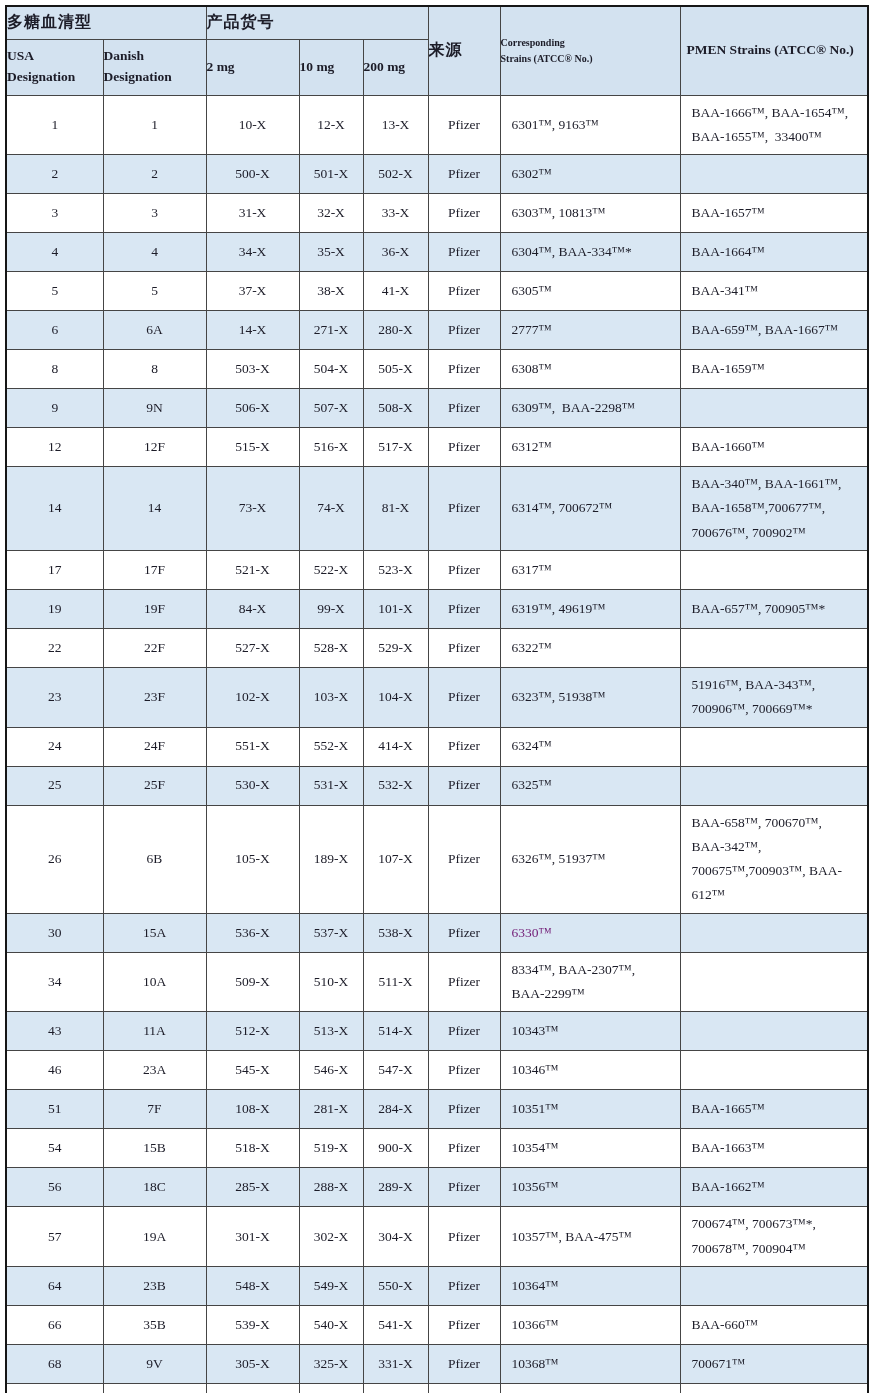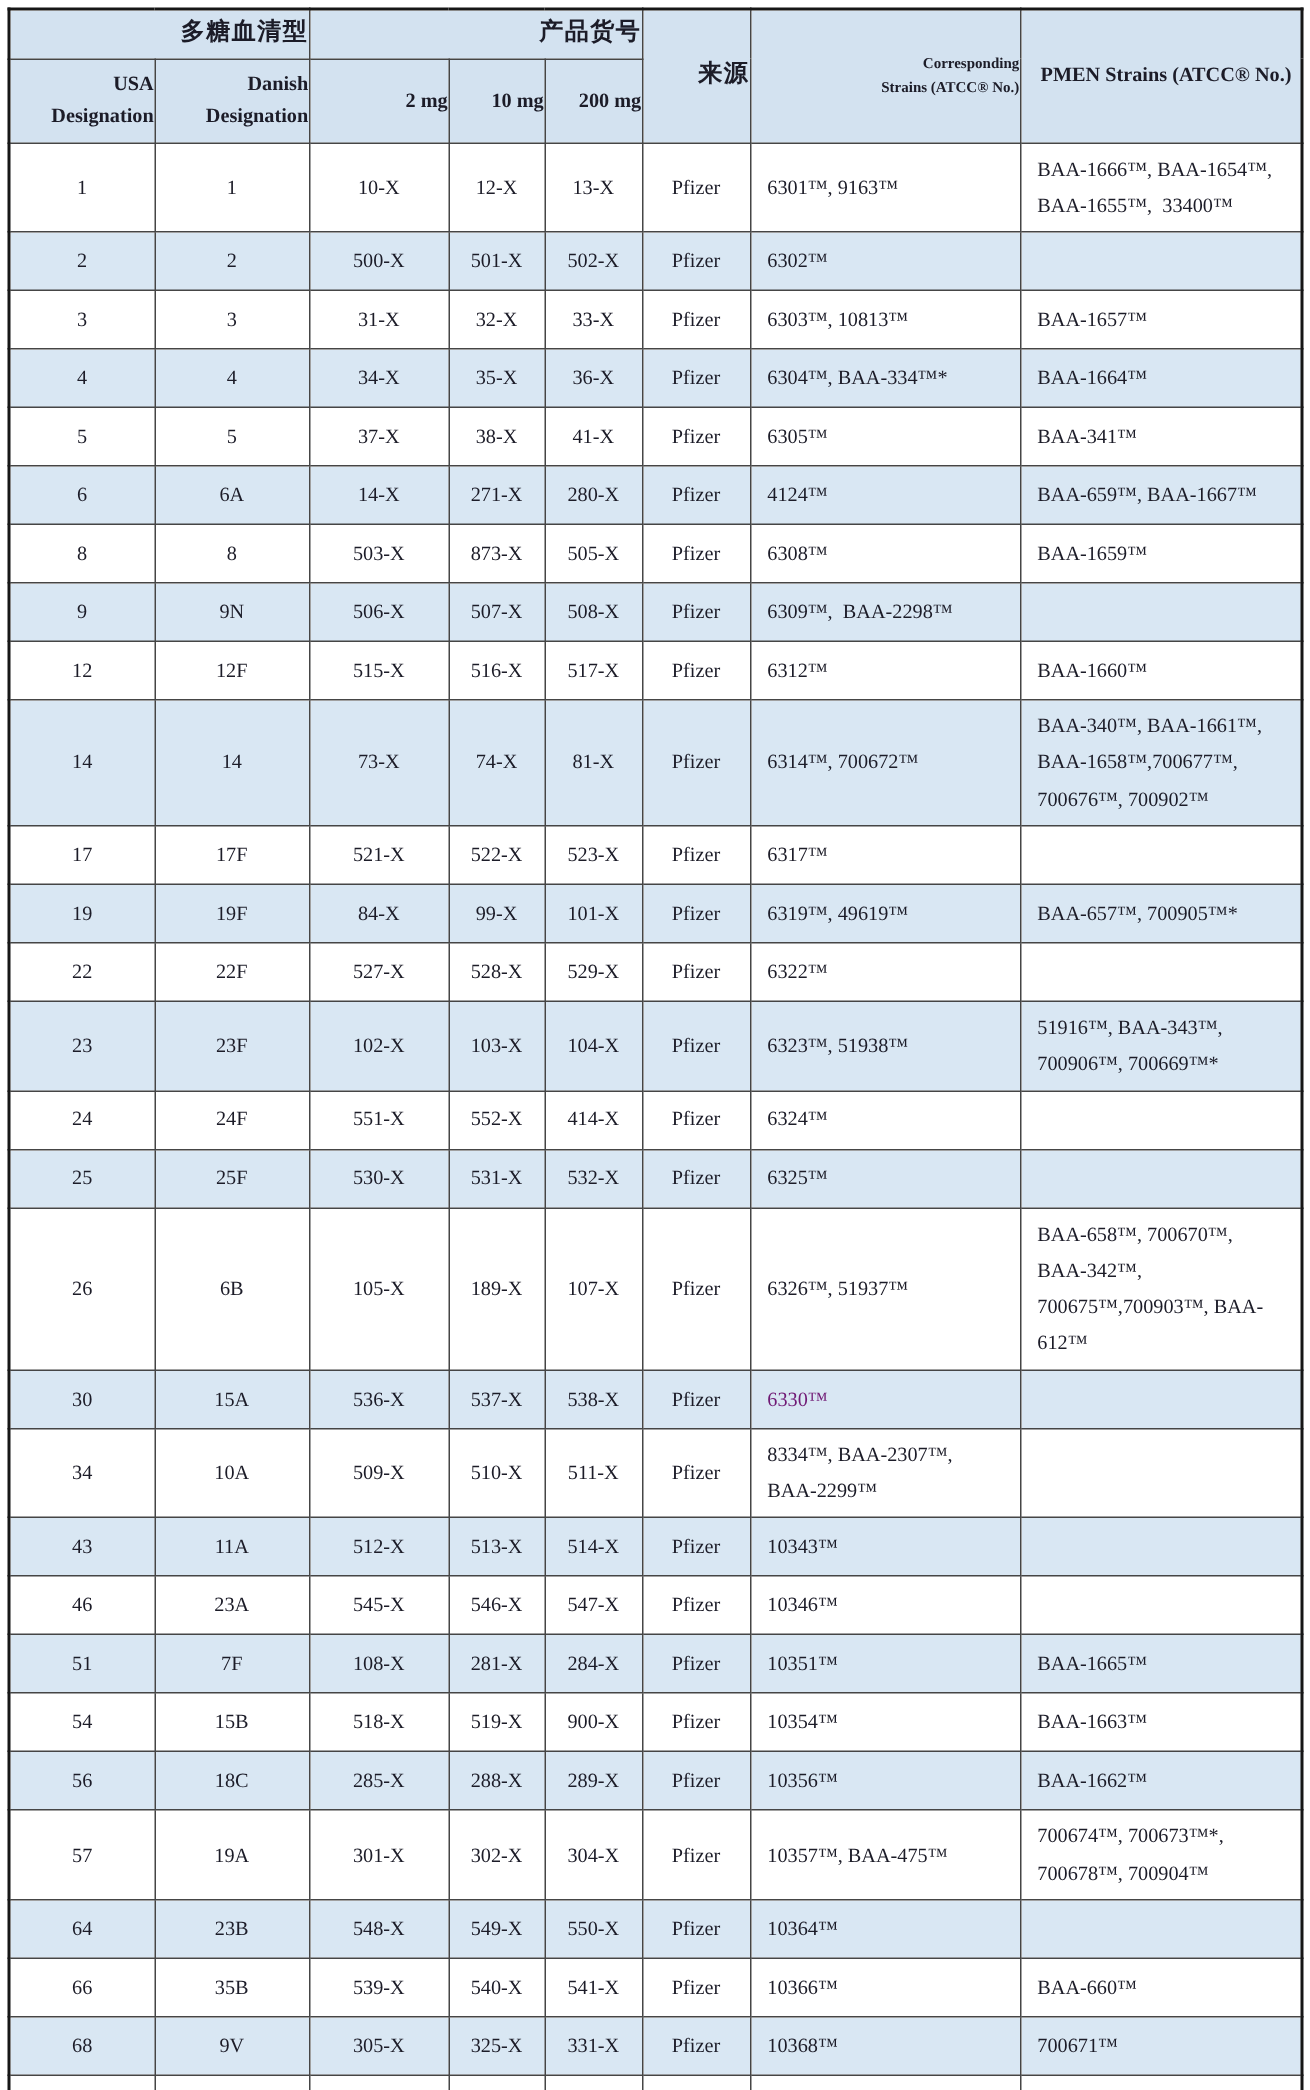--- a/index.html
+++ b/index.html
@@ -21,21 +21,21 @@
     border: 2px solid #161616;
   }
   th, td {
     border: 1px solid #454545;
     vertical-align: middle;
     overflow: hidden;
   }
   thead th {
     background: #d3e2f0;
     font-weight: bold;
-    text-align: right;
+    text-align: left;
     white-space: pre-line;
     line-height: 1.55;
   }
   th.group-cn { font-size: 16px; height: 33px; letter-spacing: 1px; }
   th.sub-en   { font-size: 13.5px; height: 56px; }
   th.span-en  { font-size: 10px; }
   th.pmen-h   { font-size: 13.5px; white-space: normal; padding: 0 6px; }
   tbody td {
     font-size: 13.5px;
     text-align: center;
@@ -142,29 +142,29 @@
     <td class="left">BAA-341™</td>
   </tr>
 
   <tr>
     <td>6</td>
     <td>6A</td>
     <td>14-X</td>
     <td>271-X</td>
     <td>280-X</td>
     <td>Pfizer</td>
-    <td class="left">4124™</td>
+    <td class="left">2777™</td>
     <td class="left">BAA-659™, BAA-1667™</td>
   </tr>
 
   <tr>
     <td>8</td>
     <td>8</td>
     <td>503-X</td>
-    <td>873-X</td>
+    <td>504-X</td>
     <td>505-X</td>
     <td>Pfizer</td>
     <td class="left">6308™</td>
     <td class="left">BAA-1659™</td>
   </tr>
 
   <tr>
     <td>9</td>
     <td>9N</td>
     <td>506-X</td>

